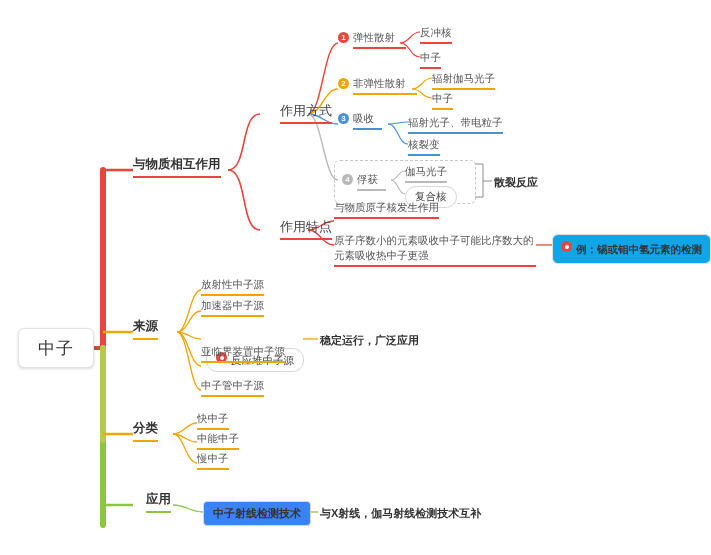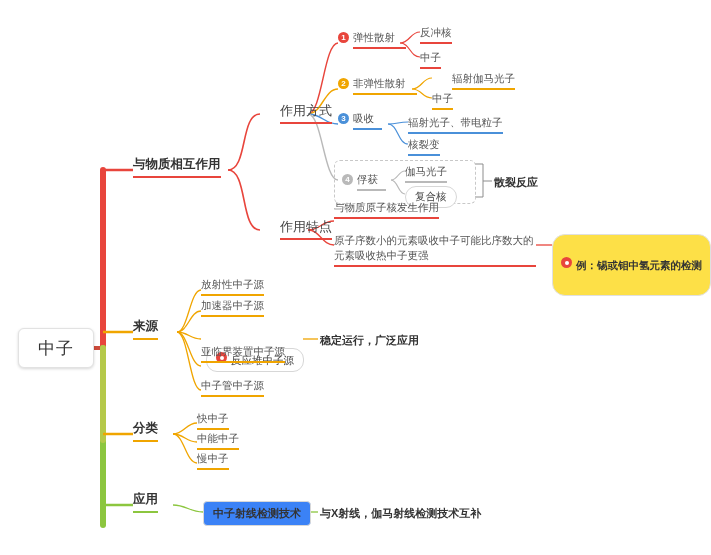--- a/index.html
+++ b/index.html
@@ -138,26 +138,26 @@
     background: transparent;
   }
   
   .summary {
     font-size: 11px;
     font-weight: bold;
     color: #333333;
   }
   .note-box {
     border: 1px solid #e0e0e0;
-    border-radius: 13px;
-    background: #fde047;
+    border-radius: 6px;
+    background: #0ea5e9;
     font-size: 10.5px;
     color: #333333;
     font-weight: bold;
-    padding: 22px 8px;
+    padding: 6px 8px;
   }
   .wrap2 {
     white-space: normal;
     line-height: 15px;
   }
 </style>
 </head>
 <body>
 
 <div id="canvas">
@@ -231,21 +231,21 @@
   <div class="node l1" style="left:133px; top:318px;">
     <span>来源</span>
     <span class="underline" style="background:#f0a500;"></span>
   </div>
 
   <div class="node l1" style="left:133px; top:420px;text-align:center;">
     <span>分类</span>
     <span class="underline" style="background:#f0a500;"></span>
   </div>
 
-  <div class="node l1" style="left:133px; top:491px;text-align:center;">
+  <div class="node l1" style="left:146px; top:491px;text-align:center;">
     <span>应用</span>
     <span class="underline" style="background:#8cc63f;"></span>
   </div>
 
   <div class="node l2" style="left:260px; top:102px;">
     <span>作用方式</span>
     <span class="underline" style="background:#e8453c;"></span>
   </div>
 
   <div class="node l2" style="left:260px; top:218px;">
@@ -263,21 +263,21 @@
   </div>
   <div class="node l3" style="left:420px; top:51px;">
     <span>中子</span>
     <span class="underline" style="background:#e8453c;"></span>
   </div>
 
   <div class="node l3" style="left:338px; top:77px;">
     <span class="marker m-orange">2</span><span>非弹性散射</span>
     <span class="underline" style="background:#f0a500; margin-left:15px; width:64px;"></span>
   </div>
-  <div class="node l3" style="left:432px; top:72px;margin-left:20px;">
+  <div class="node l3" style="left:432px; top:72px;">
     <span>辐射伽马光子</span>
     <span class="underline" style="background:#f0a500;"></span>
   </div>
   <div class="node l3" style="left:432px; top:92px;">
     <span>中子</span>
     <span class="underline" style="background:#f0a500;"></span>
   </div>
 
   <div class="node l3" style="left:338px; top:112px;">
     <span class="marker m-blue">3</span><span>吸收</span>

